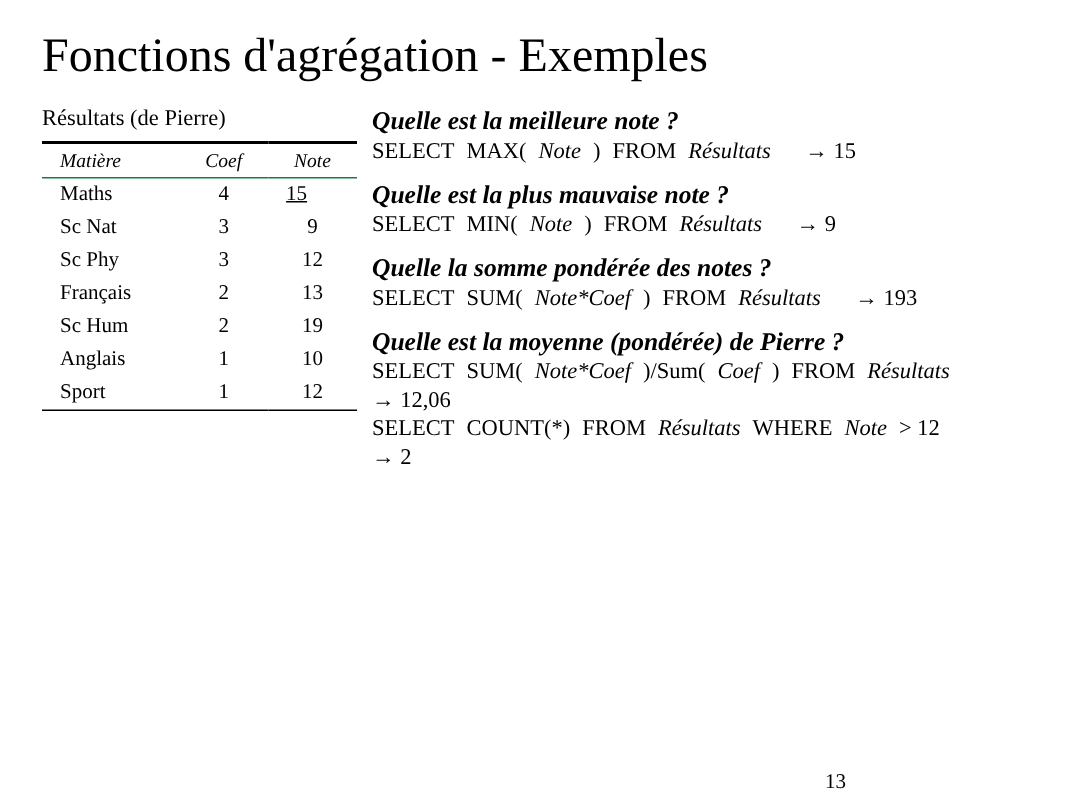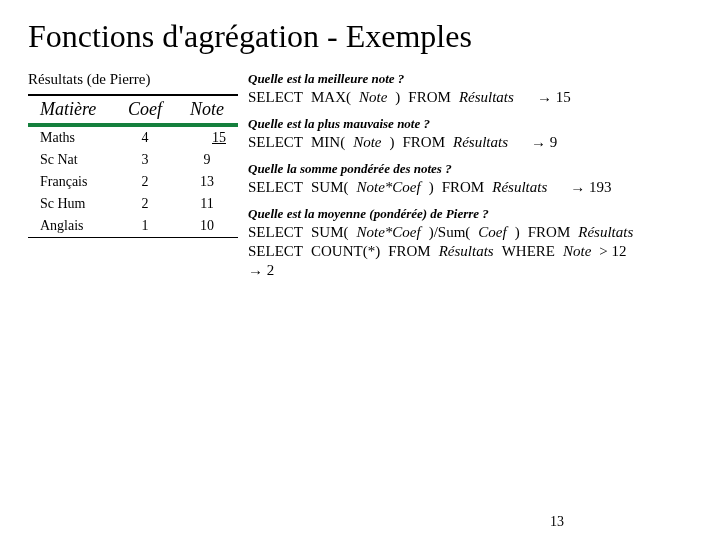--- a/index.html
+++ b/index.html
@@ -44,24 +44,24 @@
 
     .data-table {
       border-collapse: collapse;
       width: 210px;
     }
 
     .data-table th {
       font-style: italic;
       font-weight: normal;
       border-top: 2px solid #000;
-      border-bottom: 4px solid #15803d;
+      border-bottom: 1px solid #15803d;
       padding: 3px 12px;
       text-align: left;
-      font-size: 18px;
+      font-size: 13px;
     }
 
     .data-table td {
       padding: 3px 12px;
       font-size: 14px;
       border-bottom: none;
     }
 
     .data-table tr:last-child td {
       border-bottom: 1px solid #000;
@@ -72,21 +72,21 @@
     .data-table .col-note { min-width: 45px; text-align: center; }
 
     .right-panel {
       flex: 1;
       padding-top: 0;
     }
 
     .question {
       font-style: italic;
       font-weight: bold;
-      font-size: 13px;
+      font-size: 17px;
       margin-top: 10px;
       margin-bottom: 2px;
     }
 
     .query-line {
       font-size: 15px;
       margin-bottom: 2px;
       display: flex;
       align-items: center;
       gap: 8px;
@@ -127,55 +127,66 @@
           <tr>
             <th class="col-matiere">Matière</th>
             <th class="col-coef">Coef</th>
             <th class="col-note">Note</th>
           </tr>
         </thead>
         <tbody id="table-body">
         <tr>
               <td>Maths</td>
               <td style="text-align: center;">4</td>
-              <td style="text-align: right; text-decoration: underline;">15</td>
+              <td style="text-align: left; text-decoration: underline;">15</td>
             </tr>
             <tr>
               <td>Sc Nat</td>
               <td style="text-align: center;">3</td>
               <td style="text-align: center;">9</td>
+            </tr>
+            <tr>
+              <td>Sc Phy</td>
+              <td style="text-align: center;">3</td>
+              <td style="text-align: center;">12</td>
             </tr>
             <tr>
               <td>Français</td>
               <td style="text-align: center;">2</td>
               <td style="text-align: center;">13</td>
             </tr>
             <tr>
               <td>Sc Hum</td>
               <td style="text-align: center;">2</td>
-              <td style="text-align: center;">11</td>
+              <td style="text-align: center;">19</td>
             </tr>
             <tr>
               <td>Anglais</td>
               <td style="text-align: center;">1</td>
               <td style="text-align: center;">10</td>
+            </tr>
+            <tr>
+              <td>Sport</td>
+              <td style="text-align: center;">1</td>
+              <td style="text-align: center;">12</td>
             </tr>
           </tbody>
       </table>
     </div>
 
     <div class="right-panel" id="right-panel">
     <div class="question first-question">Quelle est la meilleure note ?</div>
         <div class="query-line"><span>SELECT</span> MAX(<em>Note</em>) <span>FROM</span> <em>Résultats</em>&nbsp;&nbsp;&nbsp;&nbsp;→ 15</div>
         <div class="question">Quelle est la plus mauvaise note ?</div>
         <div class="query-line"><span>SELECT</span> MIN(<em>Note</em>) <span>FROM</span> <em>Résultats</em>&nbsp;&nbsp;&nbsp;&nbsp;→ 9</div>
         <div class="question">Quelle la somme pondérée des notes ?</div>
         <div class="query-line"><span>SELECT</span> SUM(<em>Note*Coef</em>) <span>FROM</span> <em>Résultats</em>&nbsp;&nbsp;&nbsp;&nbsp;→ 193</div>
         <div class="question">Quelle est la moyenne (pondérée) de Pierre ?</div>
         <div class="query-line"><span>SELECT</span> SUM(<em>Note*Coef</em>)/Sum(<em>Coef</em>) <span>FROM</span> <em>Résultats</em></div>
+        <div class="arrow-line">→ 12,06</div>
         <div class="query-line"><span>SELECT</span> COUNT(*) <span>FROM</span> <em>Résultats</em> <span>WHERE</span> <em>Note</em> &gt; 12</div>
         <div class="arrow-line">→ 2</div>
       </div>
 
   </div>
 
   <div class="page-number">13</div>
 </div>
 
 </body></html>

